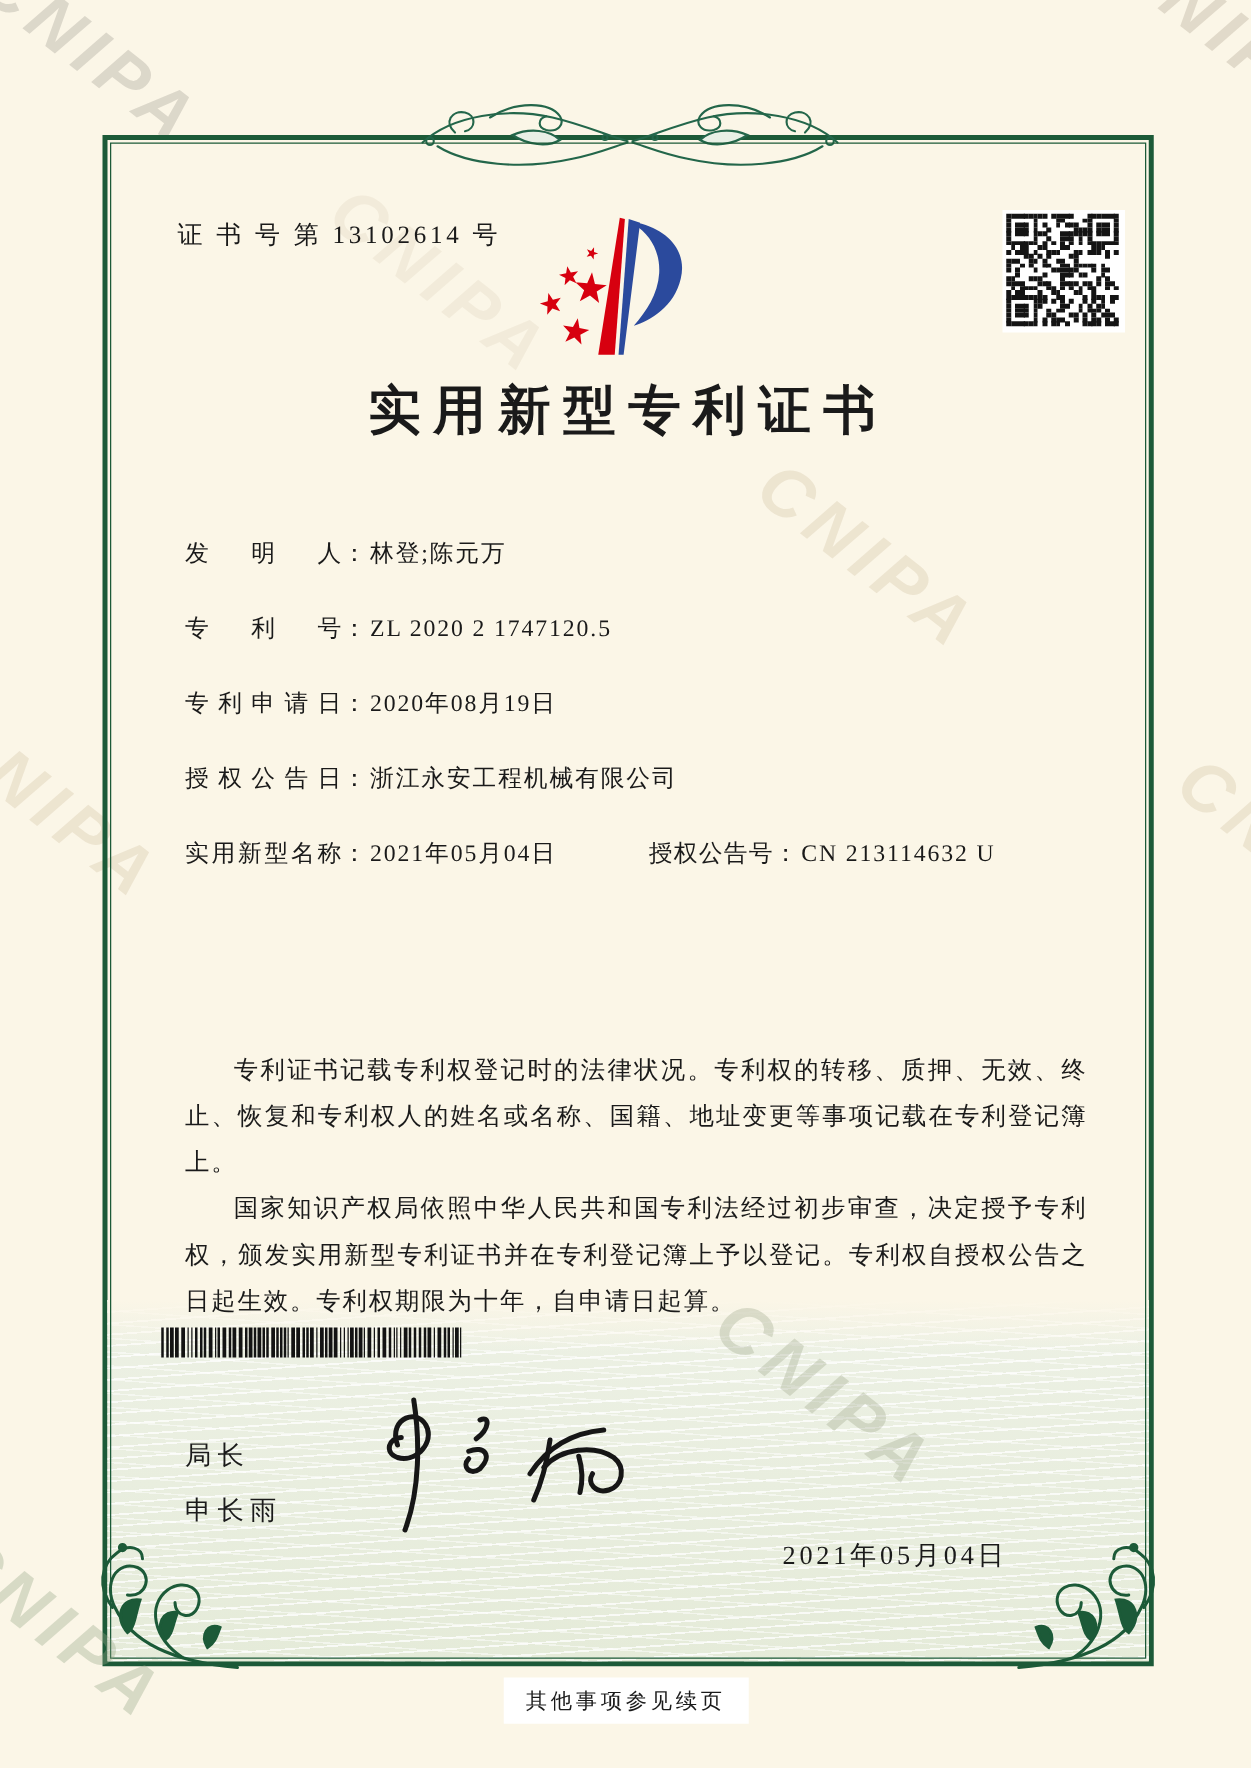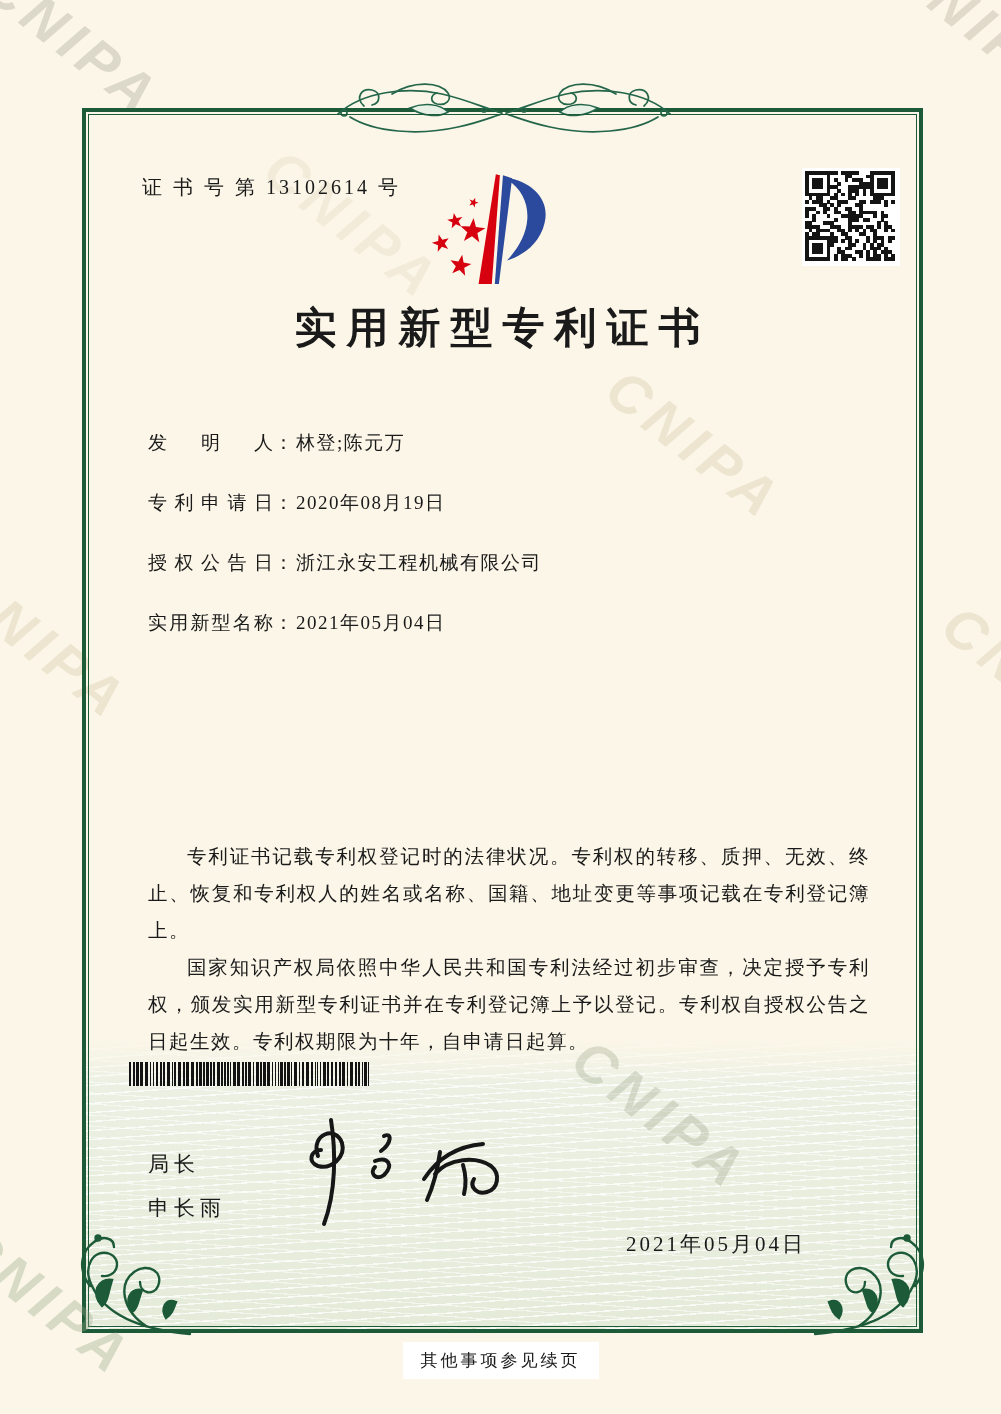--- a/index.html
+++ b/index.html
@@ -502,27 +502,33 @@
         </div>
       </div>
 
     <div class="title">实用新型专利证书</div>
 
     <div class="fields">
       <div class="frow">
         <span class="flabel">发明人</span><span class="fcolon">：</span><span class="fvalue">林登;陈元万</span>
       </div>
       <div class="frow">
+        <span class="flabel">专利号</span><span class="fcolon">：</span><span class="fvalue">ZL 2020 2 1747120.5</span>
+      </div>
+      <div class="frow">
         <span class="flabel">专利申请日</span><span class="fcolon">：</span><span class="fvalue">2020年08月19日</span>
       </div>
       <div class="frow">
         <span class="flabel">授权公告日</span><span class="fcolon">：</span><span class="fvalue">浙江永安工程机械有限公司</span>
       </div>
       <div class="frow">
         <span class="flabel">实用新型名称</span><span class="fcolon">：</span><span class="fvalue">2021年05月04日</span>
+        <span class="grant-no">
+          <span>授权公告号</span><span class="fcolon">：</span><span class="fvalue">CN 213114632 U</span>
+        </span>
       </div>
     </div>
 
     <div class="bodytext">
       <p>专利证书记载专利权登记时的法律状况。专利权的转移、质押、无效、终止、恢复和专利权人的姓名或名称、国籍、地址变更等事项记载在专利登记簿上。</p>
       <p>国家知识产权局依照中华人民共和国专利法经过初步审查，决定授予专利权，颁发实用新型专利证书并在专利登记簿上予以登记。专利权自授权公告之日起生效。专利权期限为十年，自申请日起算。</p>
     </div>
 
     <div class="barcode" id="barcode">
         <i style="left:0px;width:2px"></i>

